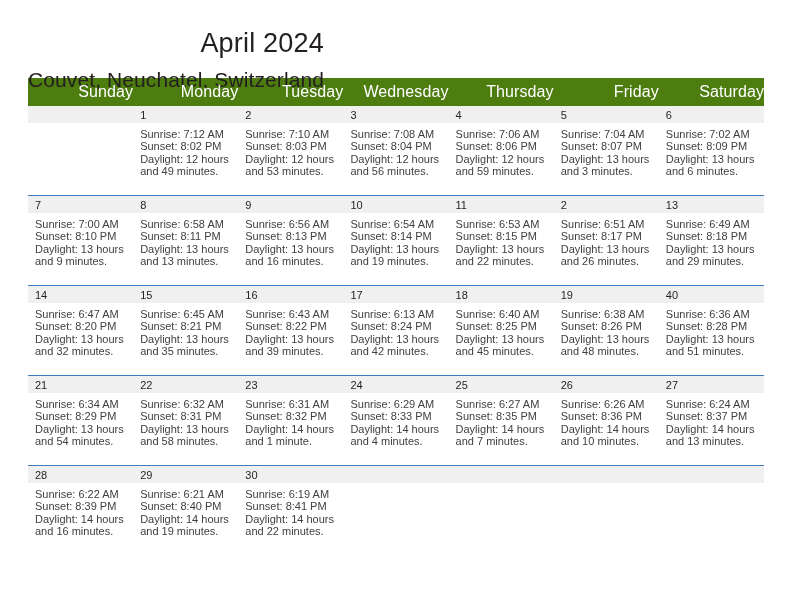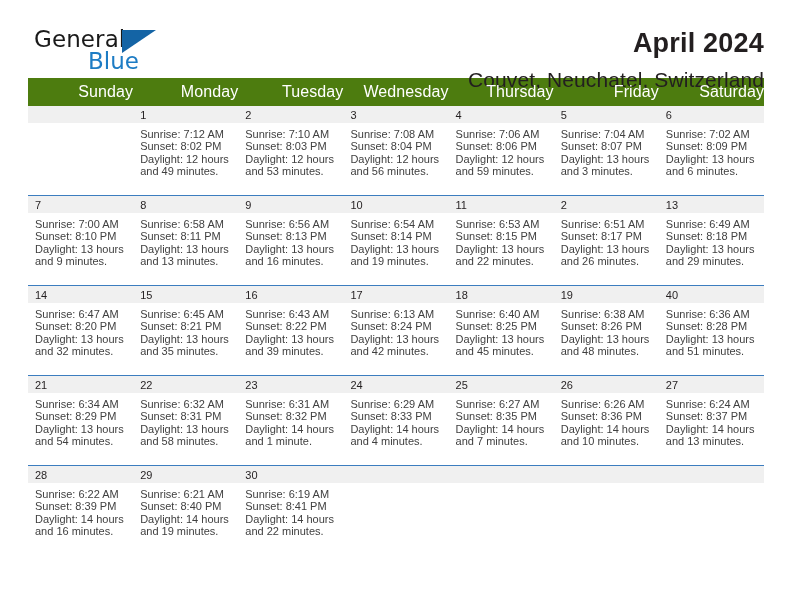--- a/index.html
+++ b/index.html
@@ -61,21 +61,21 @@
     height: 0;
     border-left: 34px solid #1464a5;
     border-bottom: 23px solid transparent;
   }
   .titles {
     text-align: right;
     padding-top: 2px;
   }
   .cal-title {
     font-size: 27px;
-    font-weight: 700;
+    font-weight: 400;
     color: #231f20;
     line-height: 1.15;
     letter-spacing: .2px;
   }
   .cal-subtitle {
     font-size: 21px;
     font-weight: 400;
     color: #231f20;
     margin-top: 9px;
     letter-spacing: .1px;
@@ -123,25 +123,20 @@
     color: #404040;
   }
   .details div { white-space: nowrap; }
 </style>
 </head>
 <body>
 
 <div class="page">
 
   <div class="topbar">
-    <div class="brand">
-      <span class="brand-general">General</span>
-      <span class="brand-triangle"></span>
-      <span class="brand-blue">Blue</span>
-    </div>
     <div class="titles">
       <div class="cal-title">April 2024</div>
       <div class="cal-subtitle">Couvet, Neuchatel, Switzerland</div>
     </div>
   </div>
 
   <table class="calendar">
     <thead>
       <tr id="head-row">
           <th>Sunday</th>

